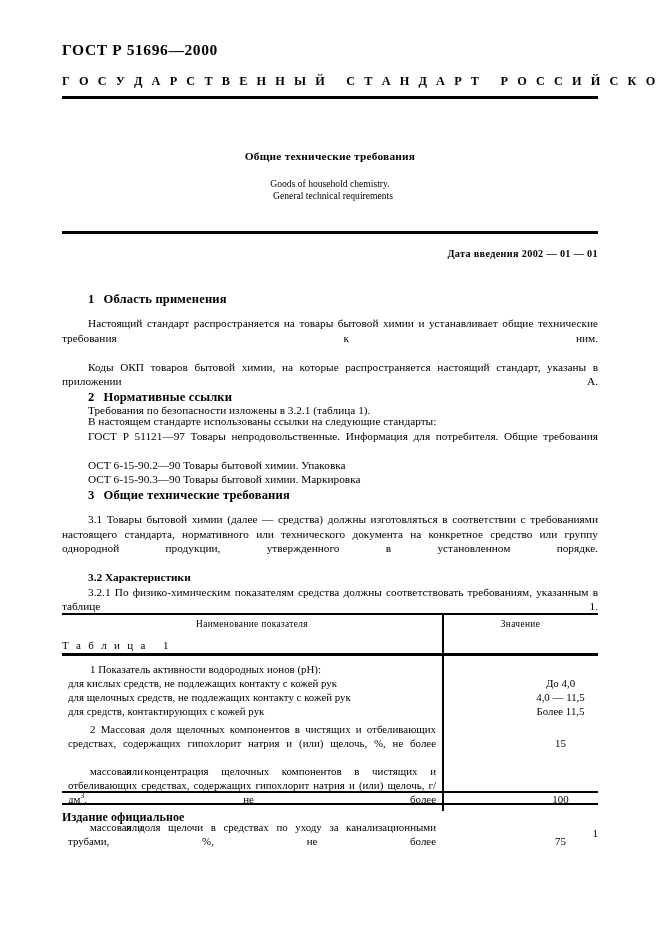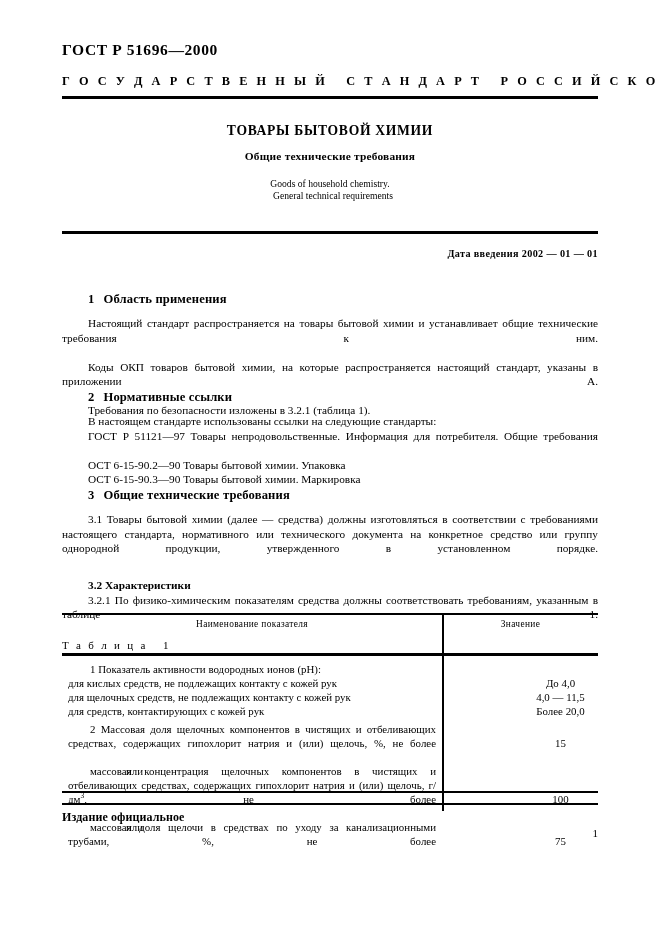--- a/index.html
+++ b/index.html
@@ -128,21 +128,20 @@
     text-align: justify;
     text-justify: inter-word;
   }
   .body-text p {
     margin: 0;
     text-indent: 26px;
   }
   .body-text p.sub {
     text-indent: 26px;
     font-weight: bold;
-    margin-top: 8px;
   }
   
   .body-text p.j::after {
     content: "";
     display: inline-block;
     width: 100%;
   }
 
   
   .tbl-caption {
@@ -256,21 +255,20 @@
 <body>
 
 <div class="page">
 
   <div class="gost-number">ГОСТ Р 51696—2000</div>
 
   <div class="std-line">Г О С У Д А Р С Т В Е Н Н Ы Й&nbsp;&nbsp; С Т А Н Д А Р Т&nbsp;&nbsp; Р О С С И Й С К О Й&nbsp;&nbsp; Ф Е Д Е Р А Ц И И</div>
 
   <div class="rule-thick-1"></div>
 
-  <div class="doc-title">ТОВАРЫ БЫТОВОЙ ХИМИИ</div>
 
   <div class="doc-subtitle">Общие технические требования</div>
 
   <div class="doc-en">
     <div>Goods of household chemistry.</div>
     <div class="ln2">General technical requirements</div>
   </div>
 
   <div class="rule-thick-2"></div>
 
@@ -325,21 +323,21 @@
 
       <div class="cell-left" style="top:6px">
         <p class="ind">1 Показатель активности водородных ионов (pH):</p>
         <p>для кислых средств, не подлежащих контакту с кожей рук</p>
         <p>для щелочных средств, не подлежащих контакту с кожей рук</p>
         <p>для средств, контактирующих с кожей рук</p>
       </div>
       <div class="cell-right" style="top:20px">
         <div>До 4,0</div>
         <div>4,0 — 11,5</div>
-        <div>Более 20,0</div>
+        <div>Более 11,5</div>
       </div>
 
       <div class="cell-left" style="top:66px">
         <p class="ind j">2 Массовая доля щелочных компонентов в чистящих и отбеливающих средствах, содержащих гипохлорит натрия и (или) щелочь, %, не более</p>
         <p class="ili">или</p>
       </div>
       <div class="cell-right" style="top:80px">
         <div>15</div>
       </div>
 

